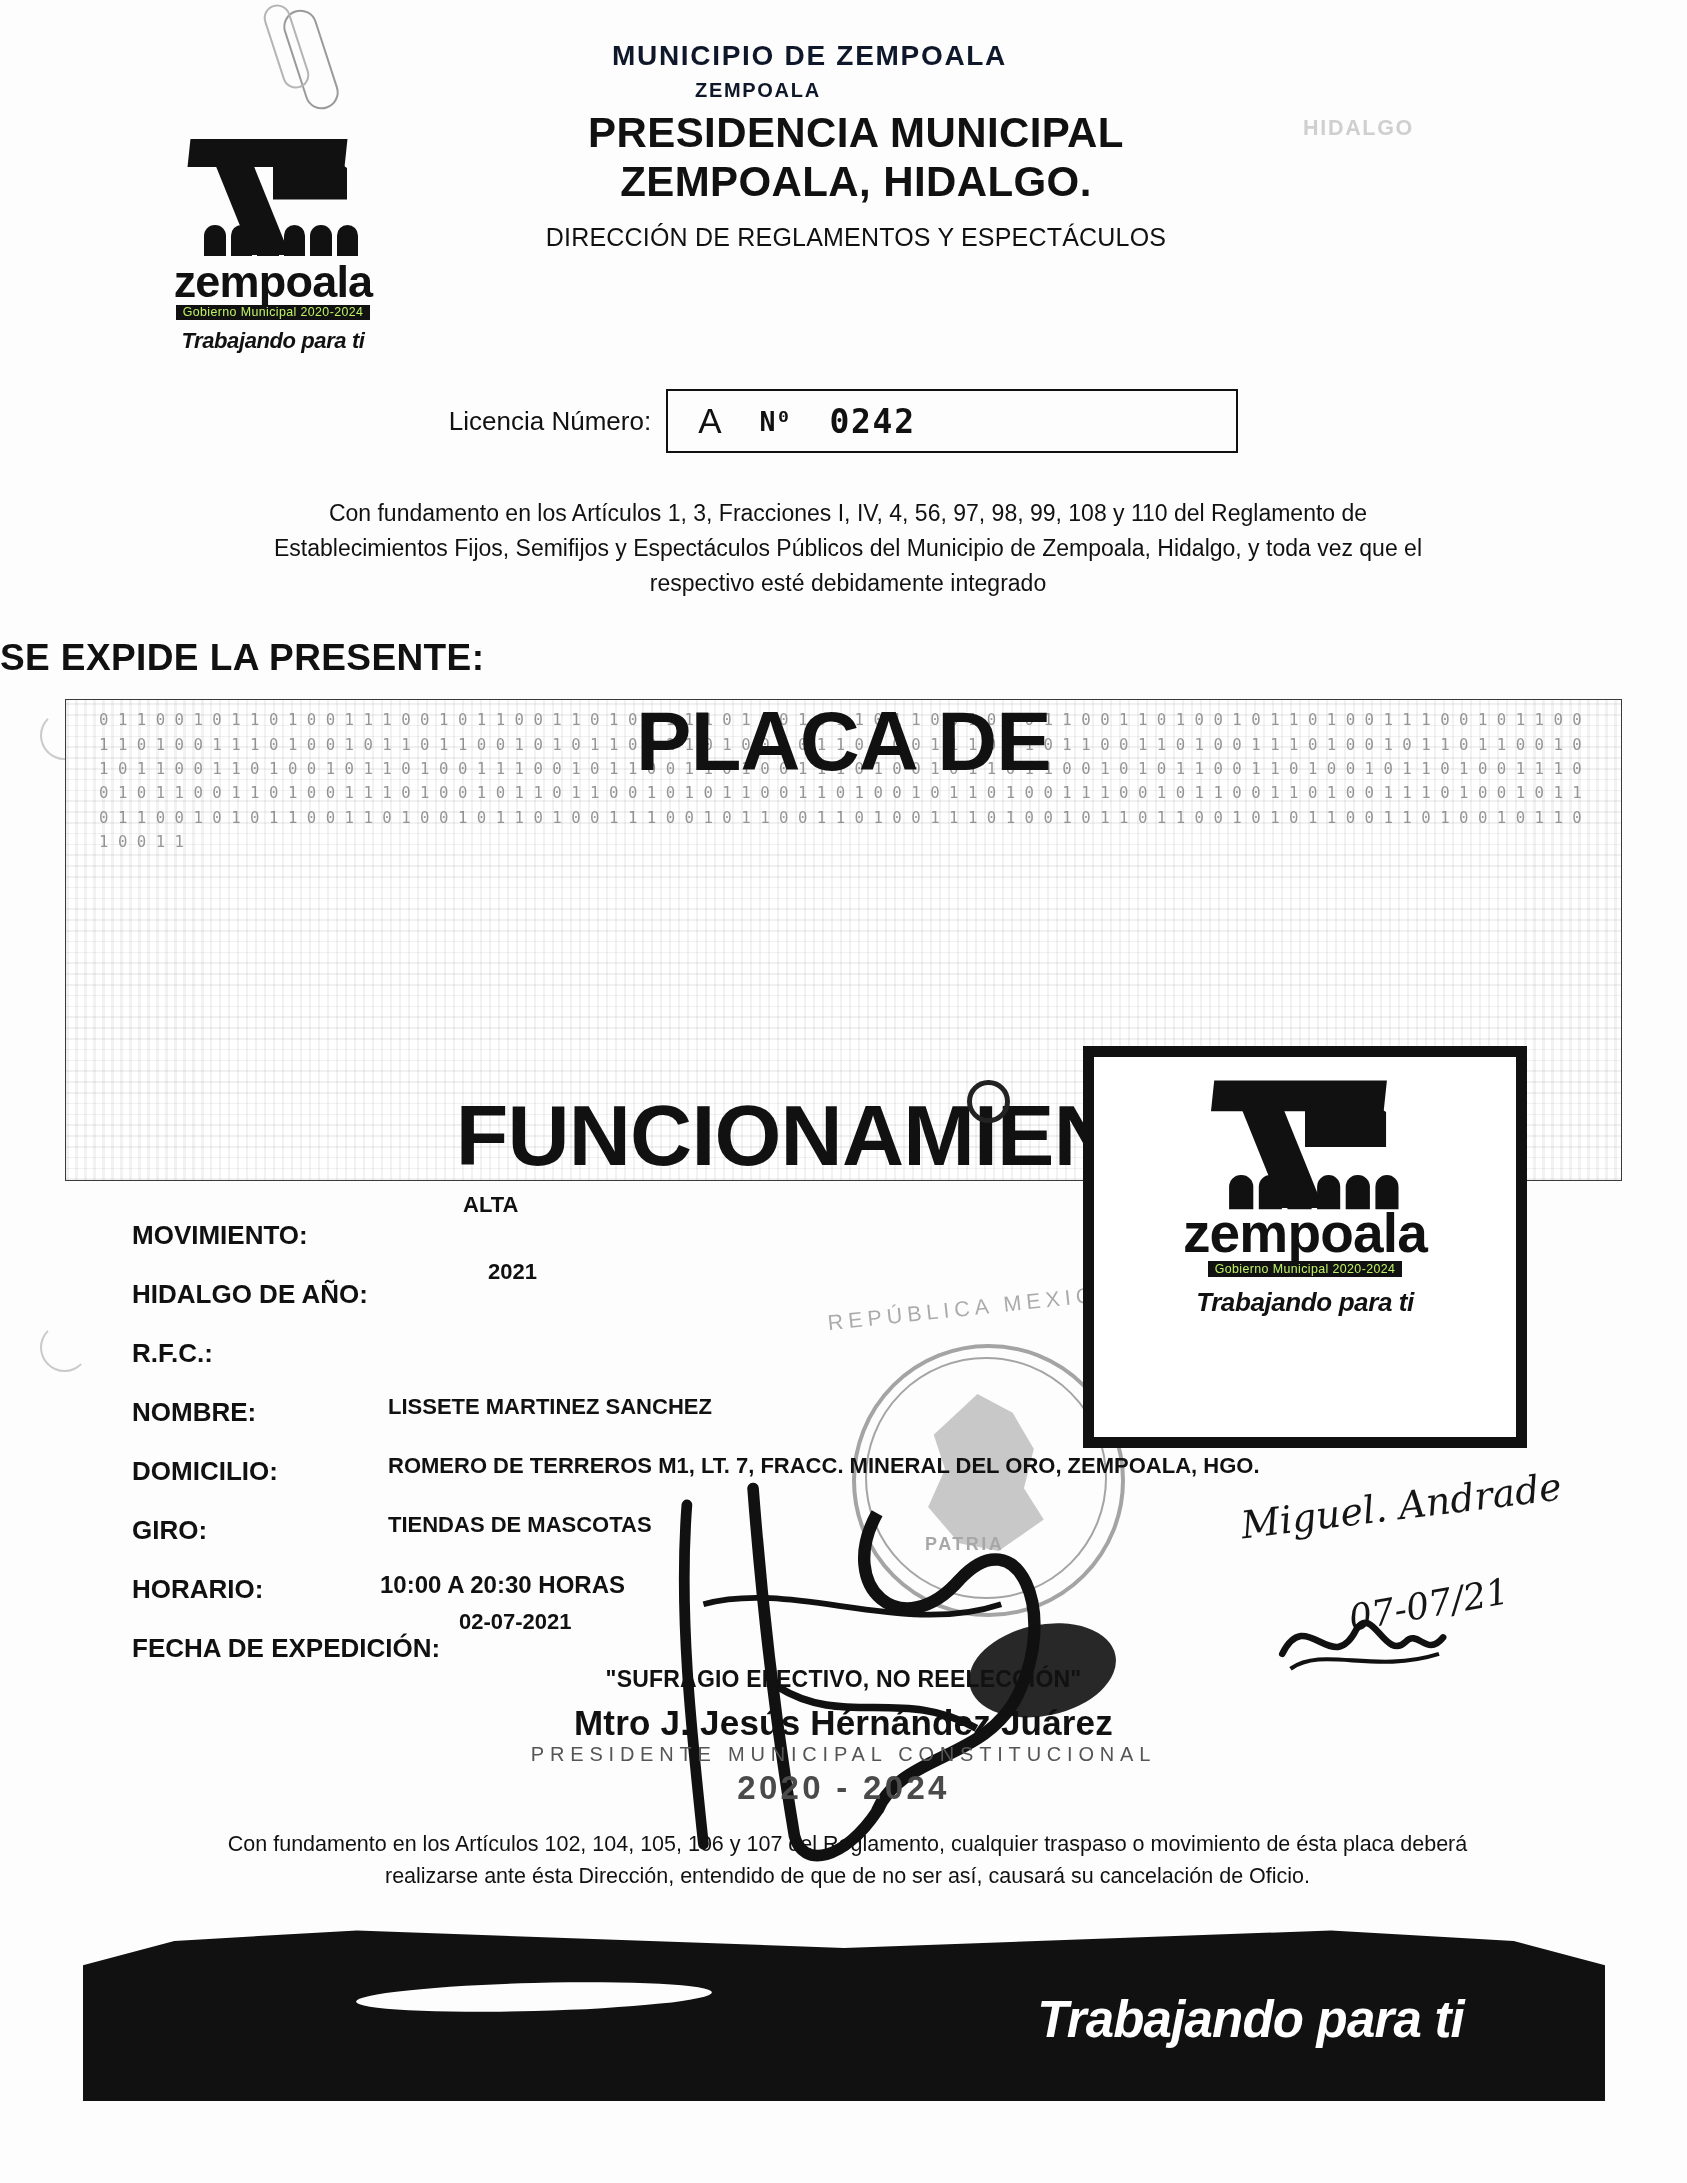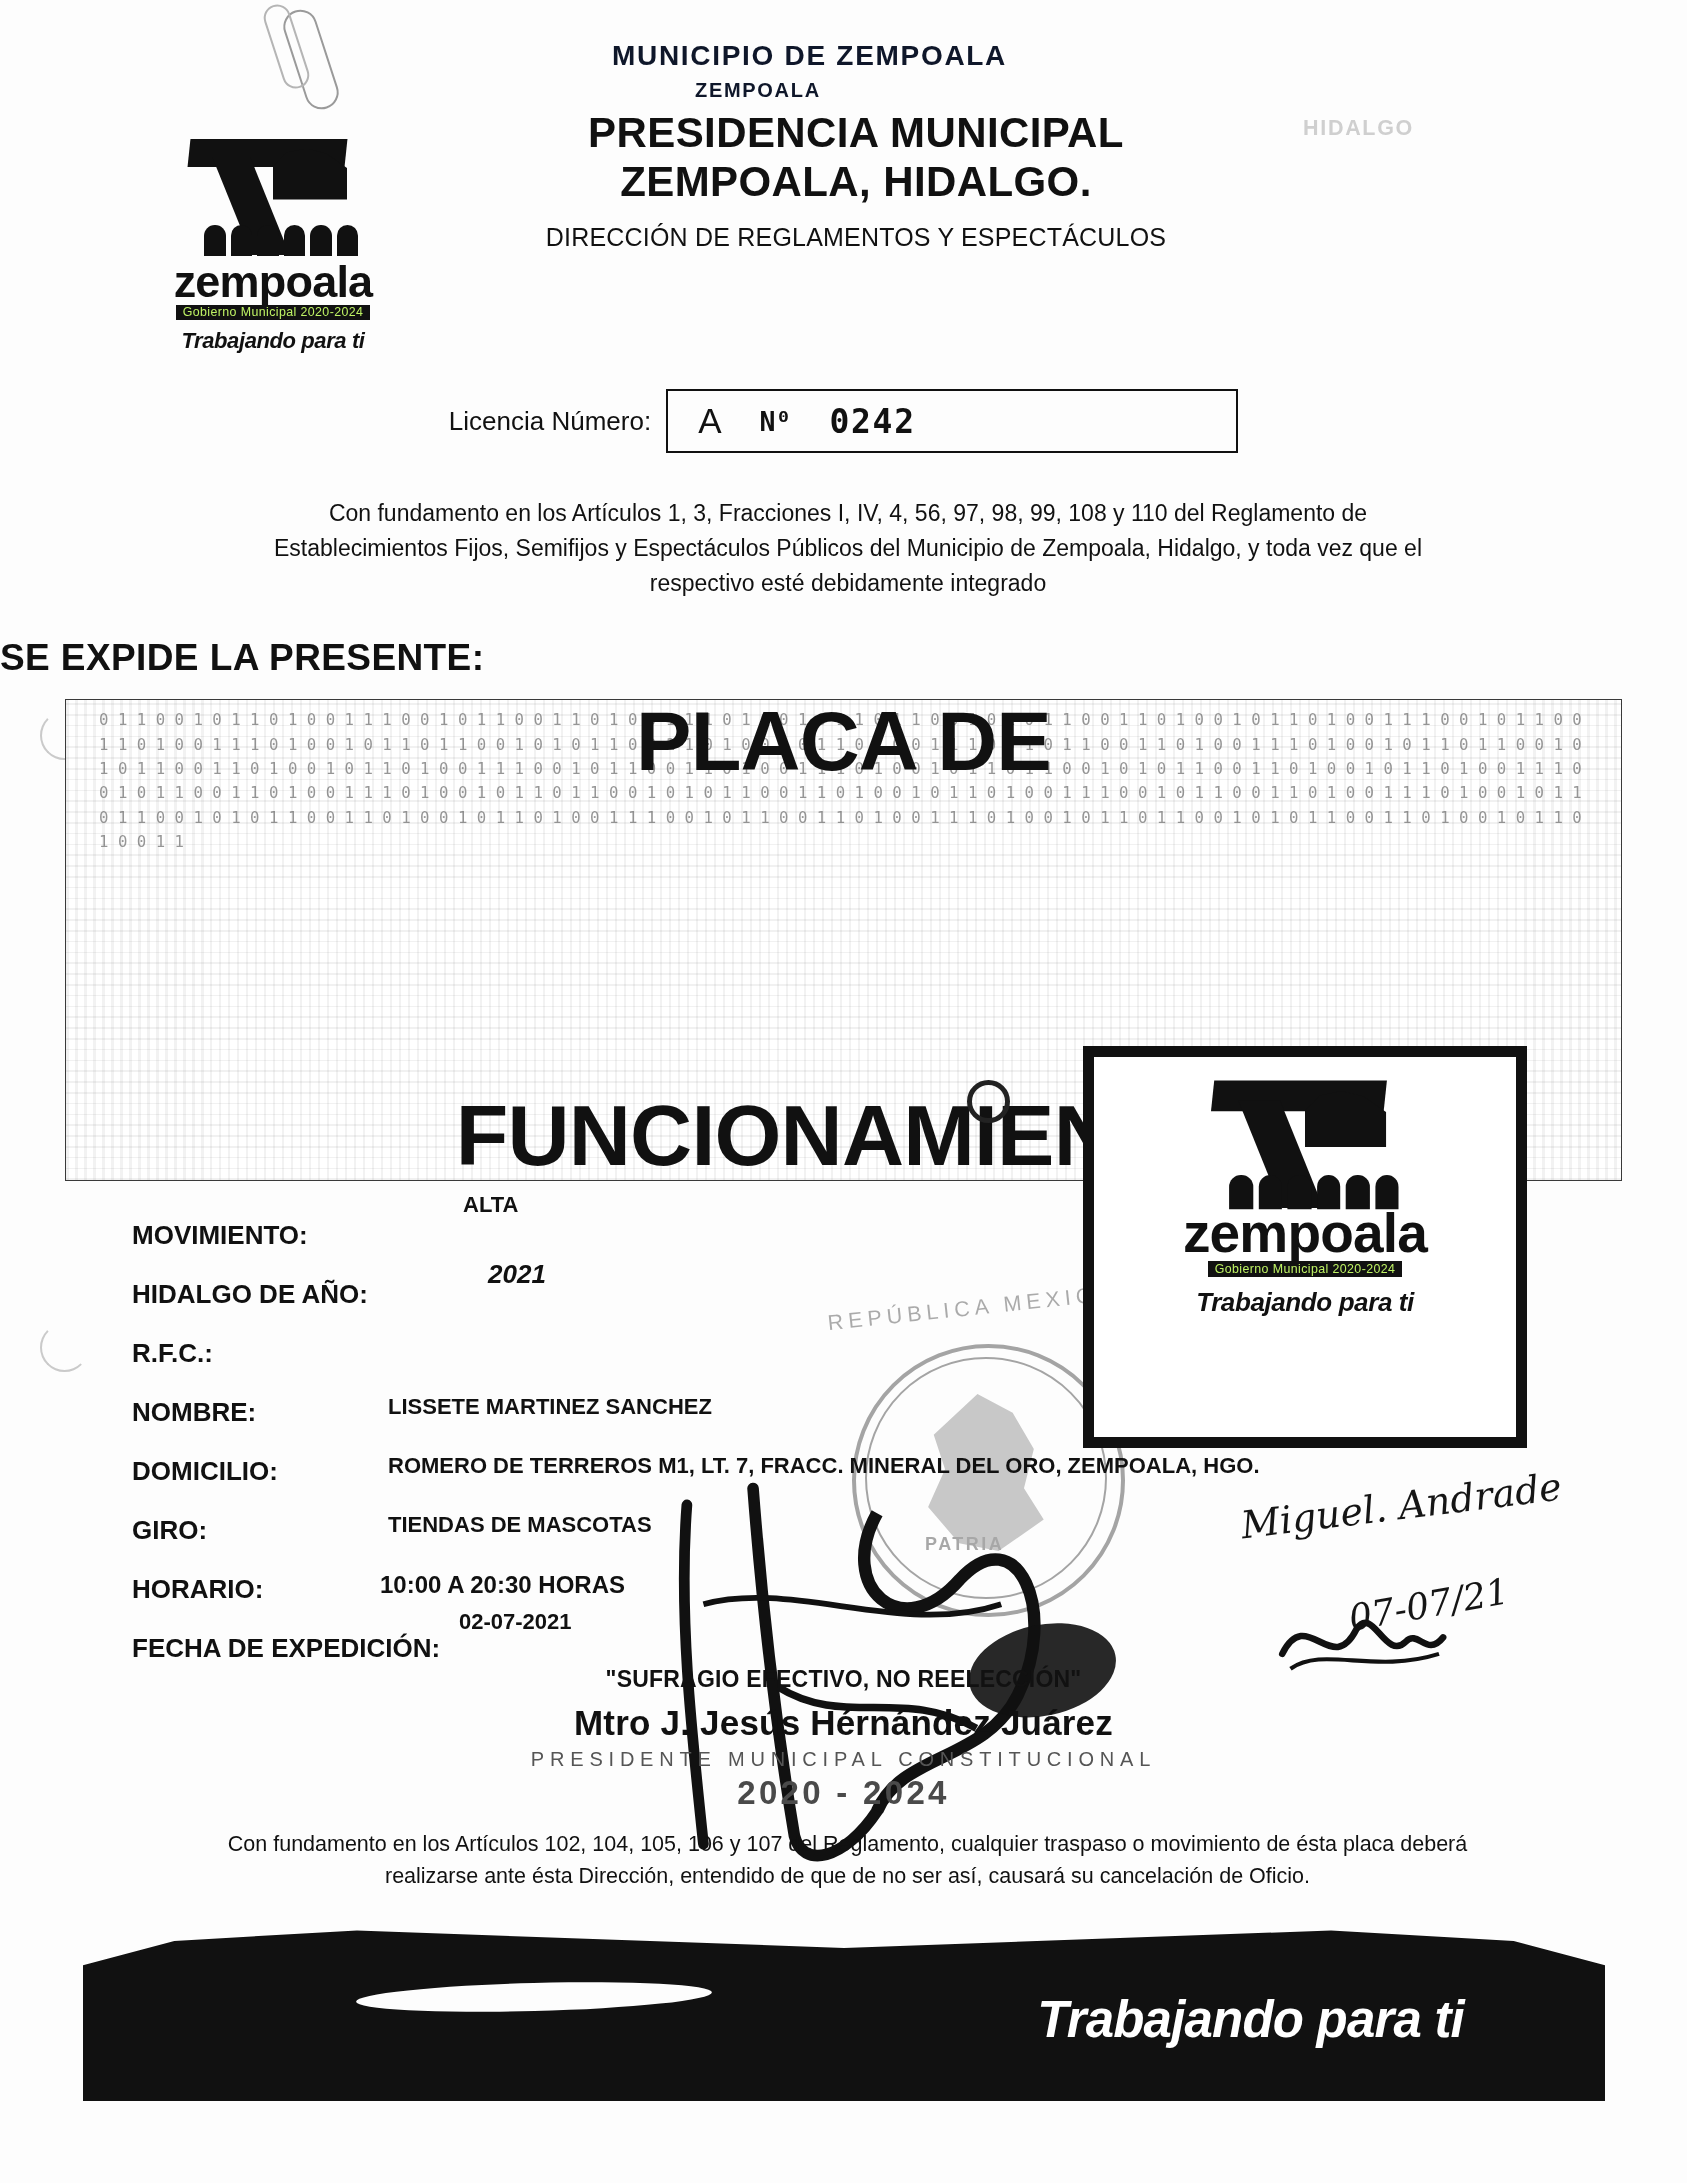--- a/index.html
+++ b/index.html
@@ -379,21 +379,21 @@
     left: 0; top: 8.3px;
     white-space: nowrap;
   }
   .field-value {
     position: absolute;
     left: 256px; top: 5px;
     font-size: 22px;
     white-space: nowrap;
   }
   #movimiento-value { top: -20px; left: 331px; font-size: 22px; }
-  #vigencia-value { top: -11.6px; left: 356px; font-size: 26px; font-style: italic; }
+  #vigencia-value { top: -11.6px; left: 356px; font-size: 22px; }
   #horario-value { left: 248px; font-size: 24px; }
   #fecha-value { top: -16.5px; left: 327px; font-size: 22px; font-weight: bold;}
 
   
   .side-logo {
     position: absolute;
     left: 1083px; top: 1046px;
     width: 422px; height: 380px;
     border: 11.6px solid #111;
     background: #fff;
@@ -448,21 +448,20 @@
   .sign-name {
     font-size: 35px;
     font-weight: bold;
     margin-top: 10px;
     letter-spacing: 0.2px;
   }
   .sign-role {
     font-size: 20px;
     letter-spacing: 5.8px;
     color: #555;
-    margin-top: 5px;
   }
   .sign-years {
     font-size: 33px;
     font-weight: bold;
     color: #4a4a4a;
     margin-top: 3.3px;
     letter-spacing: 3.3px;
   }
 
   

